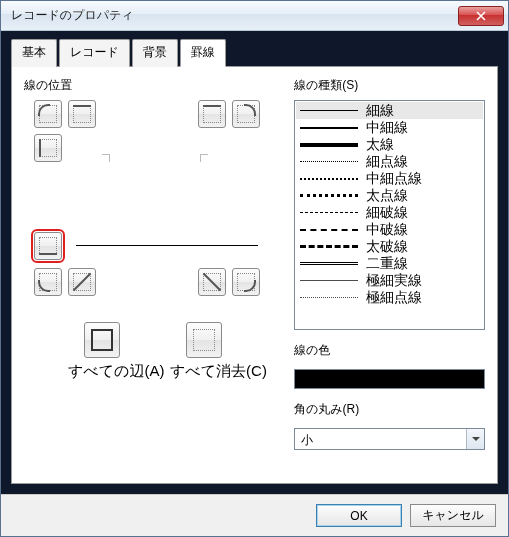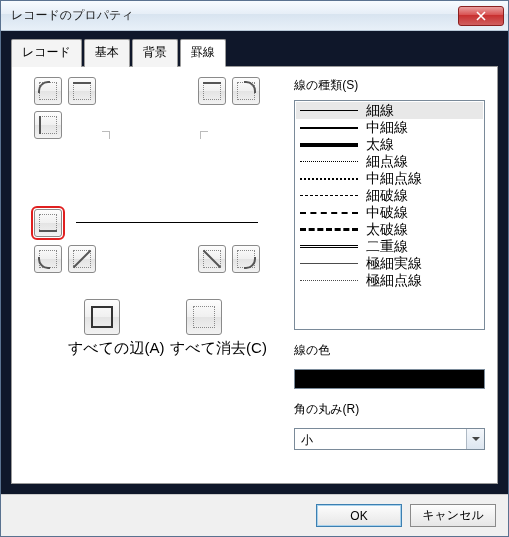--- a/index.html
+++ b/index.html
@@ -259,29 +259,30 @@
     <div class="close-btn">
       <svg width="10" height="10" viewBox="0 0 10 10">
         <path d="M1 1 L9 9 M9 1 L1 9" stroke="#fff" stroke-width="1.6"></path>
       </svg>
     </div>
   </div>
 
   <div class="content">
 
     <div class="tabs">
+      <div class="tab">基本</div>
       <div class="tab">レコード</div>
-      <div class="tab">基本</div>
       <div class="tab">背景</div>
       <div class="tab active">罫線</div>
     </div>
 
     <div class="tabpanel">
 
       <div class="left-col">
+        <div class="section-label">線の位置</div>
 
         <div class="edge-grid">
 
           <div class="tool-btn" style="top:0; left:10px">
             <div class="glyph">
                 <div class="dotted-box"></div>
                 <div class="arc tl"></div>
               </div>
           </div>
           <div class="tool-btn" style="top:0; left:44px">
@@ -375,20 +376,24 @@
             </div>
             <div class="line-row">
               <div class="line-sample ls-dot"></div>
               <div class="line-name">細点線</div>
             </div>
             <div class="line-row">
               <div class="line-sample ls-meddot"></div>
               <div class="line-name">中細点線</div>
             </div>
             <div class="line-row">
+              <div class="line-sample ls-thickdot"></div>
+              <div class="line-name">太点線</div>
+            </div>
+            <div class="line-row">
               <div class="line-sample ls-dash"></div>
               <div class="line-name">細破線</div>
             </div>
             <div class="line-row">
               <div class="line-sample ls-meddash"></div>
               <div class="line-name">中破線</div>
             </div>
             <div class="line-row">
               <div class="line-sample ls-thickdash"></div>
               <div class="line-name">太破線</div>

